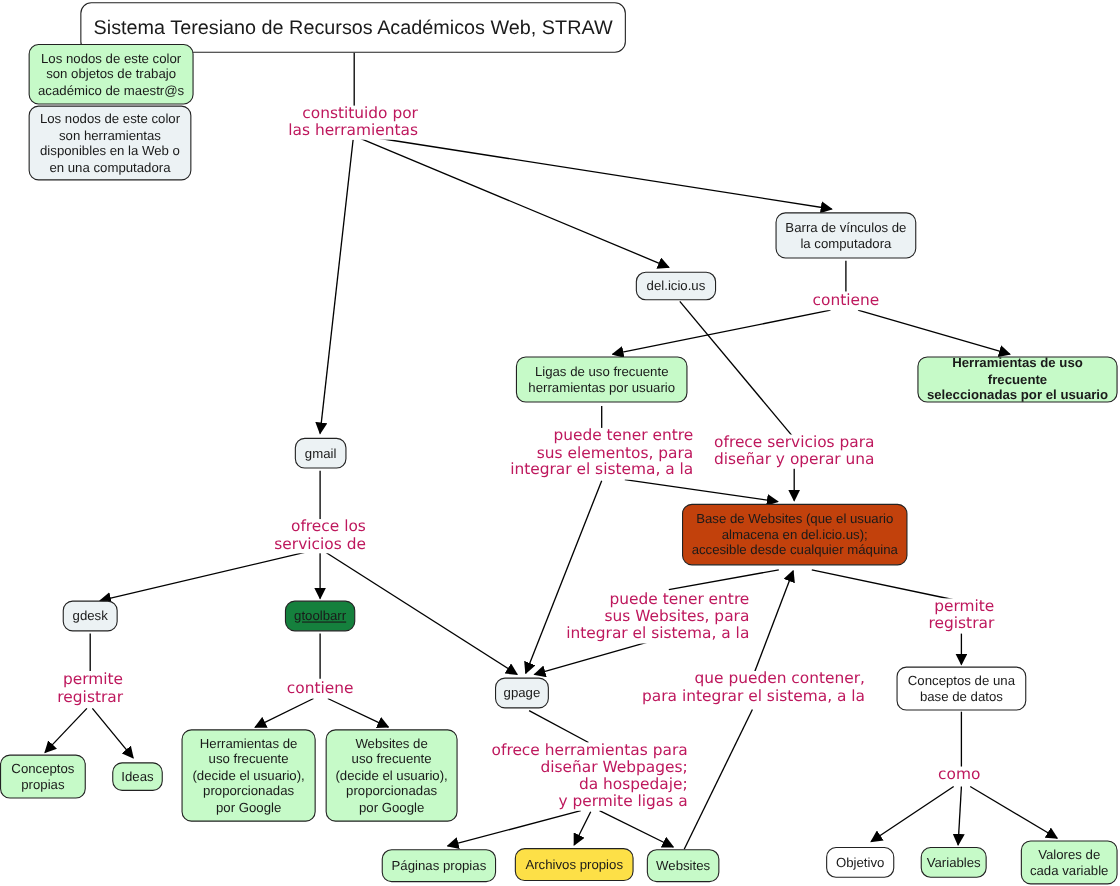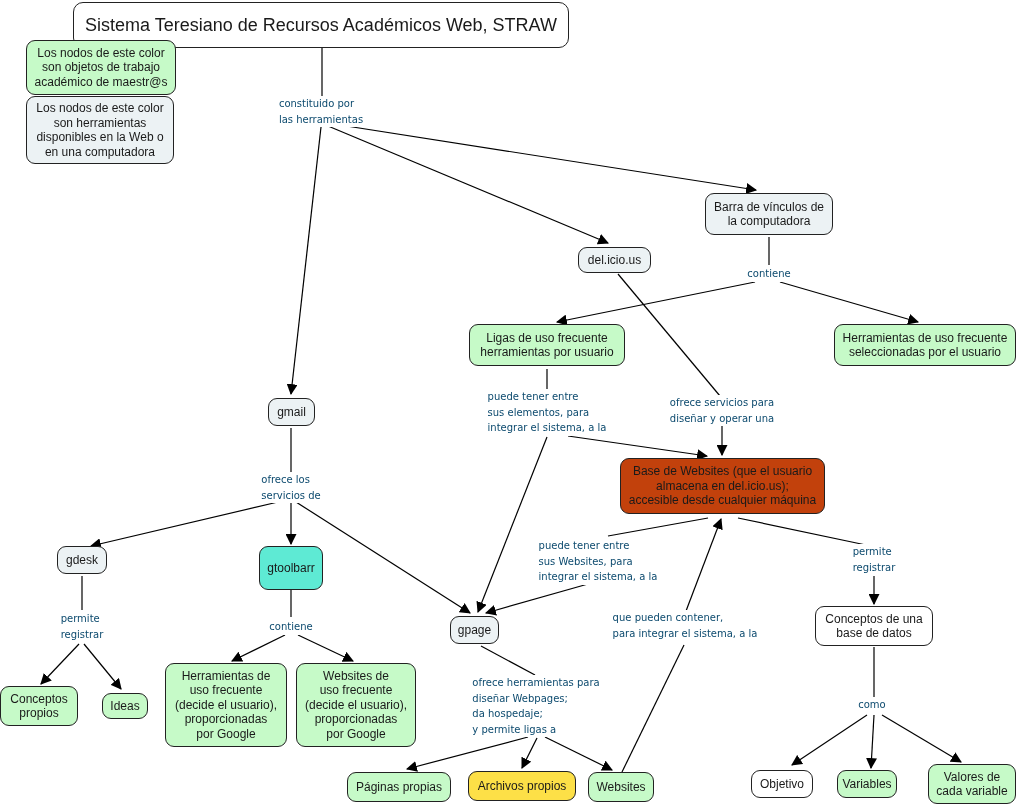--- a/index.html
+++ b/index.html
@@ -7,23 +7,23 @@
          font-family:"Liberation Sans", sans-serif; color:#1a1a1a; }
   #edges { position:absolute; left:0; top:0; width:1018px; height:805px; }
   .node { position:absolute; box-sizing:border-box; border:1.3px solid #222;
           border-radius:9px; display:flex; align-items:center; justify-content:center;
           text-align:center; font-size:12px; line-height:14.5px; padding:2px 4px;
           font-family:"Liberation Sans", sans-serif; white-space:pre-line; }
   .green { background:#c6fac8; }
   .tool  { background:#ecf2f4; }
   .plain { background:#ffffff; }
   .title { font-size:18px; line-height:22px; border-radius:10px; }
-  .label { position:absolute; text-align:left; font-family:"DejaVu Sans", sans-serif;
-           font-size:10px; line-height:15.5px; background:#ffffff; white-space:pre-line;
-           color:#0c4a6e; transform:translateX(-50%); padding:0 1px; }
+  .label { position:absolute; text-align:right; font-family:"DejaVu Sans", sans-serif;
+           font-size:14px; line-height:15.5px; background:#ffffff; white-space:pre-line;
+           color:#be185d; transform:translateX(-50%); padding:0 1px; }
 </style>
 </head>
 <body>
 
 <svg id="edges" xmlns="http://www.w3.org/2000/svg">
   <defs>
     <marker id="arrow" viewBox="0 0 10 10" refX="9" refY="5" markerWidth="11" markerHeight="11" orient="auto-start-reverse" markerUnits="userSpaceOnUse">
       <path d="M0,0 L10,5 L0,10 z" fill="#000"></path>
     </marker>
   </defs>
@@ -101,32 +101,32 @@
 son herramientas
 disponibles en la Web o
 en una computadora</div>
 
 <div class="node tool" style="left: 268px; top: 398px; width: 47px; height: 28px; background: rgb(236, 242, 244);">gmail</div>
 <div class="node tool" style="left: 578px; top: 247px; width: 73px; height: 26px; background: rgb(236, 242, 244);">del.icio.us</div>
 <div class="node tool" style="left: 705px; top: 193px; width: 128px; height: 42px; background: rgb(236, 242, 244);">Barra de vínculos de
 la computadora</div>
 <div class="node green" style="left: 469px; top: 324px; width: 156px; height: 42px; background: rgb(198, 250, 200);">Ligas de uso frecuente
 herramientas por usuario</div>
-<div class="node green" style="left: 834px; top: 324px; width: 182px; height: 42px; background: rgb(198, 250, 200);">Herramientas de uso frecuente
+<div class="node green" style="left: 834px; top: 324px; width: 182px; height: 42px; background: rgb(198, 250, 200); font-weight: bold;">Herramientas de uso frecuente
 seleccionadas por el usuario</div>
 <div class="node plain" style="left: 620px; top: 458px; width: 205px; height: 56px; background: #c2410c;">Base de Websites (que el usuario
 almacena en del.icio.us);
 accesible desde cualquier máquina</div>
 
 <div class="node tool" style="left: 57px; top: 546px; width: 50px; height: 28px; background: rgb(236, 242, 244);">gdesk</div>
-<div class="node tool" style="left: 259px; top: 546px; width: 64px; height: 44px; background: #5eead4;">gtoolbarr</div>
+<div class="node tool" style="left: 259px; top: 546px; width: 64px; height: 28px; background: #15803d; text-decoration: underline;">gtoolbarr</div>
 <div class="node tool" style="left: 450px; top: 616px; width: 49px; height: 28px; background: rgb(236, 242, 244);">gpage</div>
 
 <div class="node green" style="left: 0px; top: 686px; width: 78px; height: 40px; background: rgb(198, 250, 200);">Conceptos
-propios</div>
+propias</div>
 <div class="node green" style="left: 102px; top: 693px; width: 46px; height: 26px; background: rgb(198, 250, 200);">Ideas</div>
 <div class="node green" style="left: 165px; top: 663px; width: 122px; height: 84px; background: rgb(198, 250, 200);">Herramientas de
 uso frecuente
 (decide el usuario),
 proporcionadas
 por Google</div>
 <div class="node green" style="left: 296px; top: 663px; width: 120px; height: 84px; background: rgb(198, 250, 200);">Websites de
 uso frecuente
 (decide el usuario),
 proporcionadas

